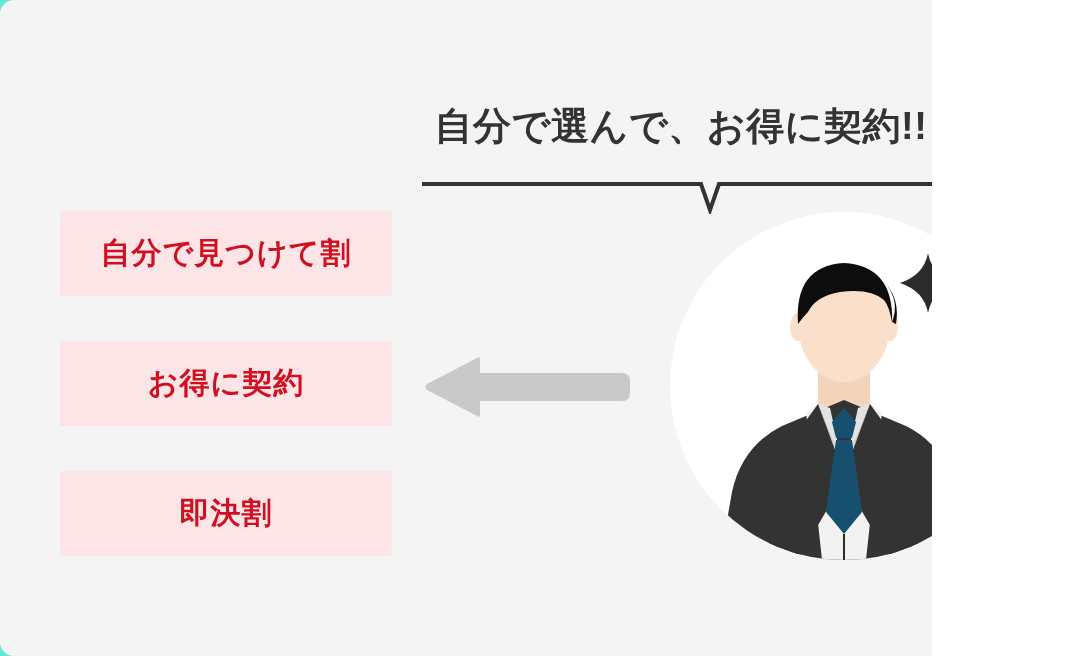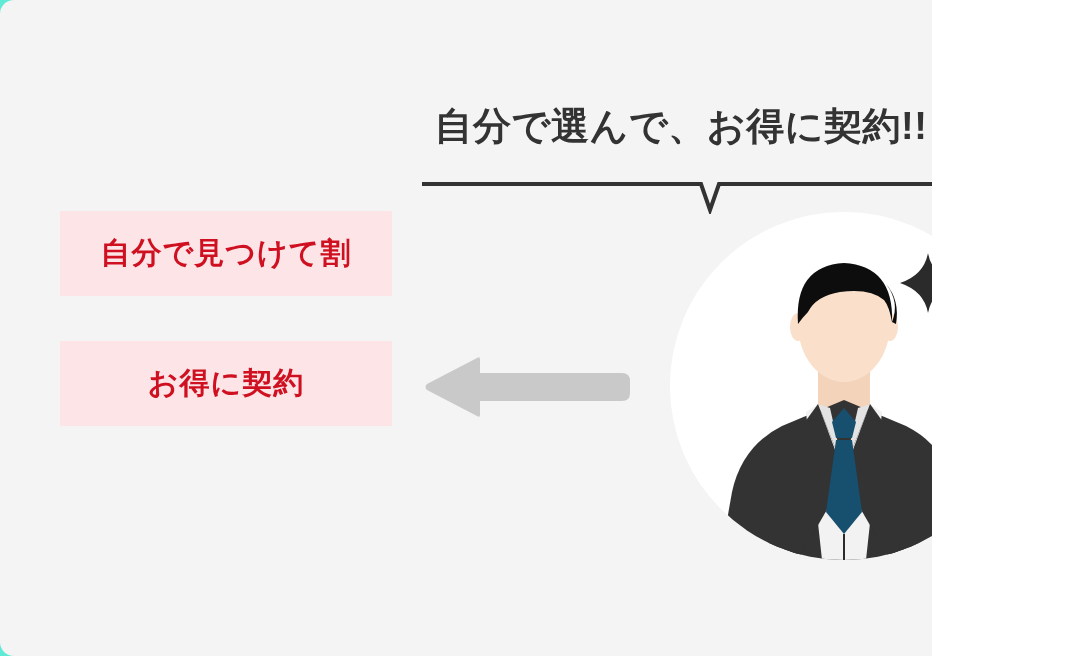--- a/index.html
+++ b/index.html
@@ -125,20 +125,23 @@
   </div>
 
   <div class="pill p1">
     <span class="pill-label">自分で見つけて割</span>
   </div>
 
   <div class="pill p2">
     <span class="pill-label">お得に契約</span>
   </div>
 
+  <div class="pill p3">
+    <span class="pill-label">即決割</span>
+  </div>
 
   <div class="arrow">
     <svg width="206" height="62" viewBox="0 0 206 62" xmlns="http://www.w3.org/2000/svg">
       <path d="M56 3
                L56 17
                L198 17
                Q206 17 206 25
                L206 37
                Q206 45 198 45
                L56 45

